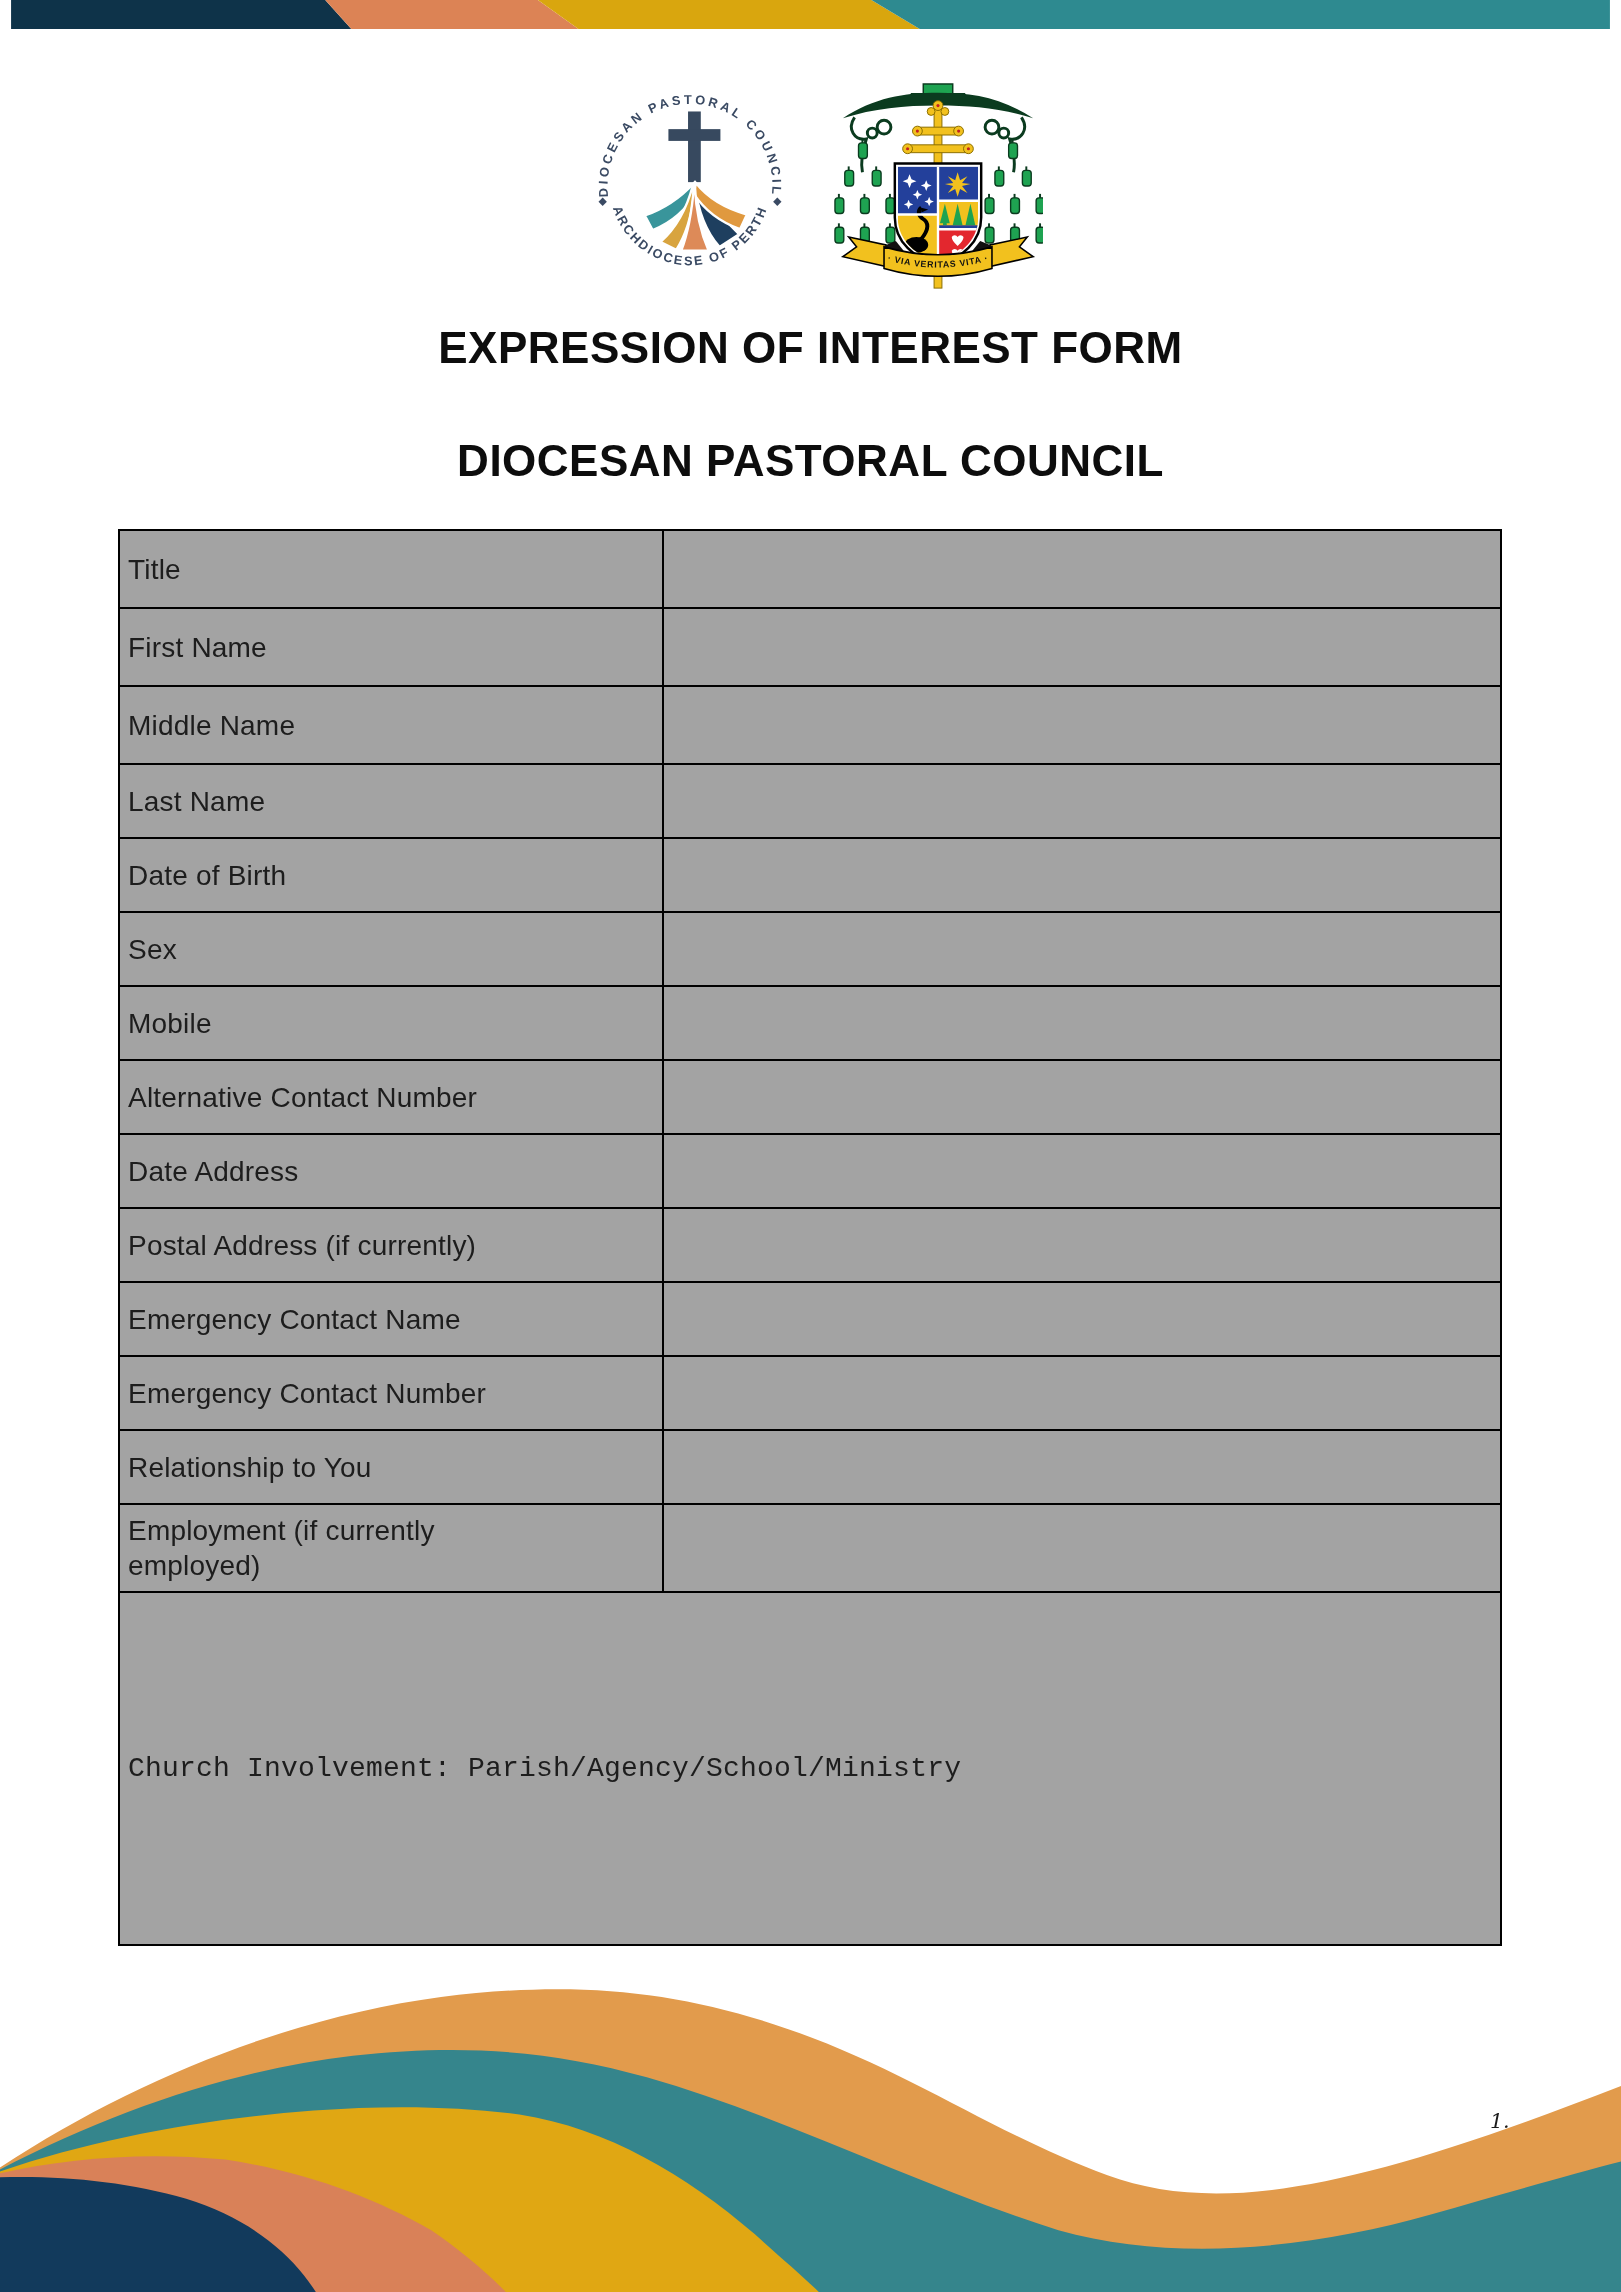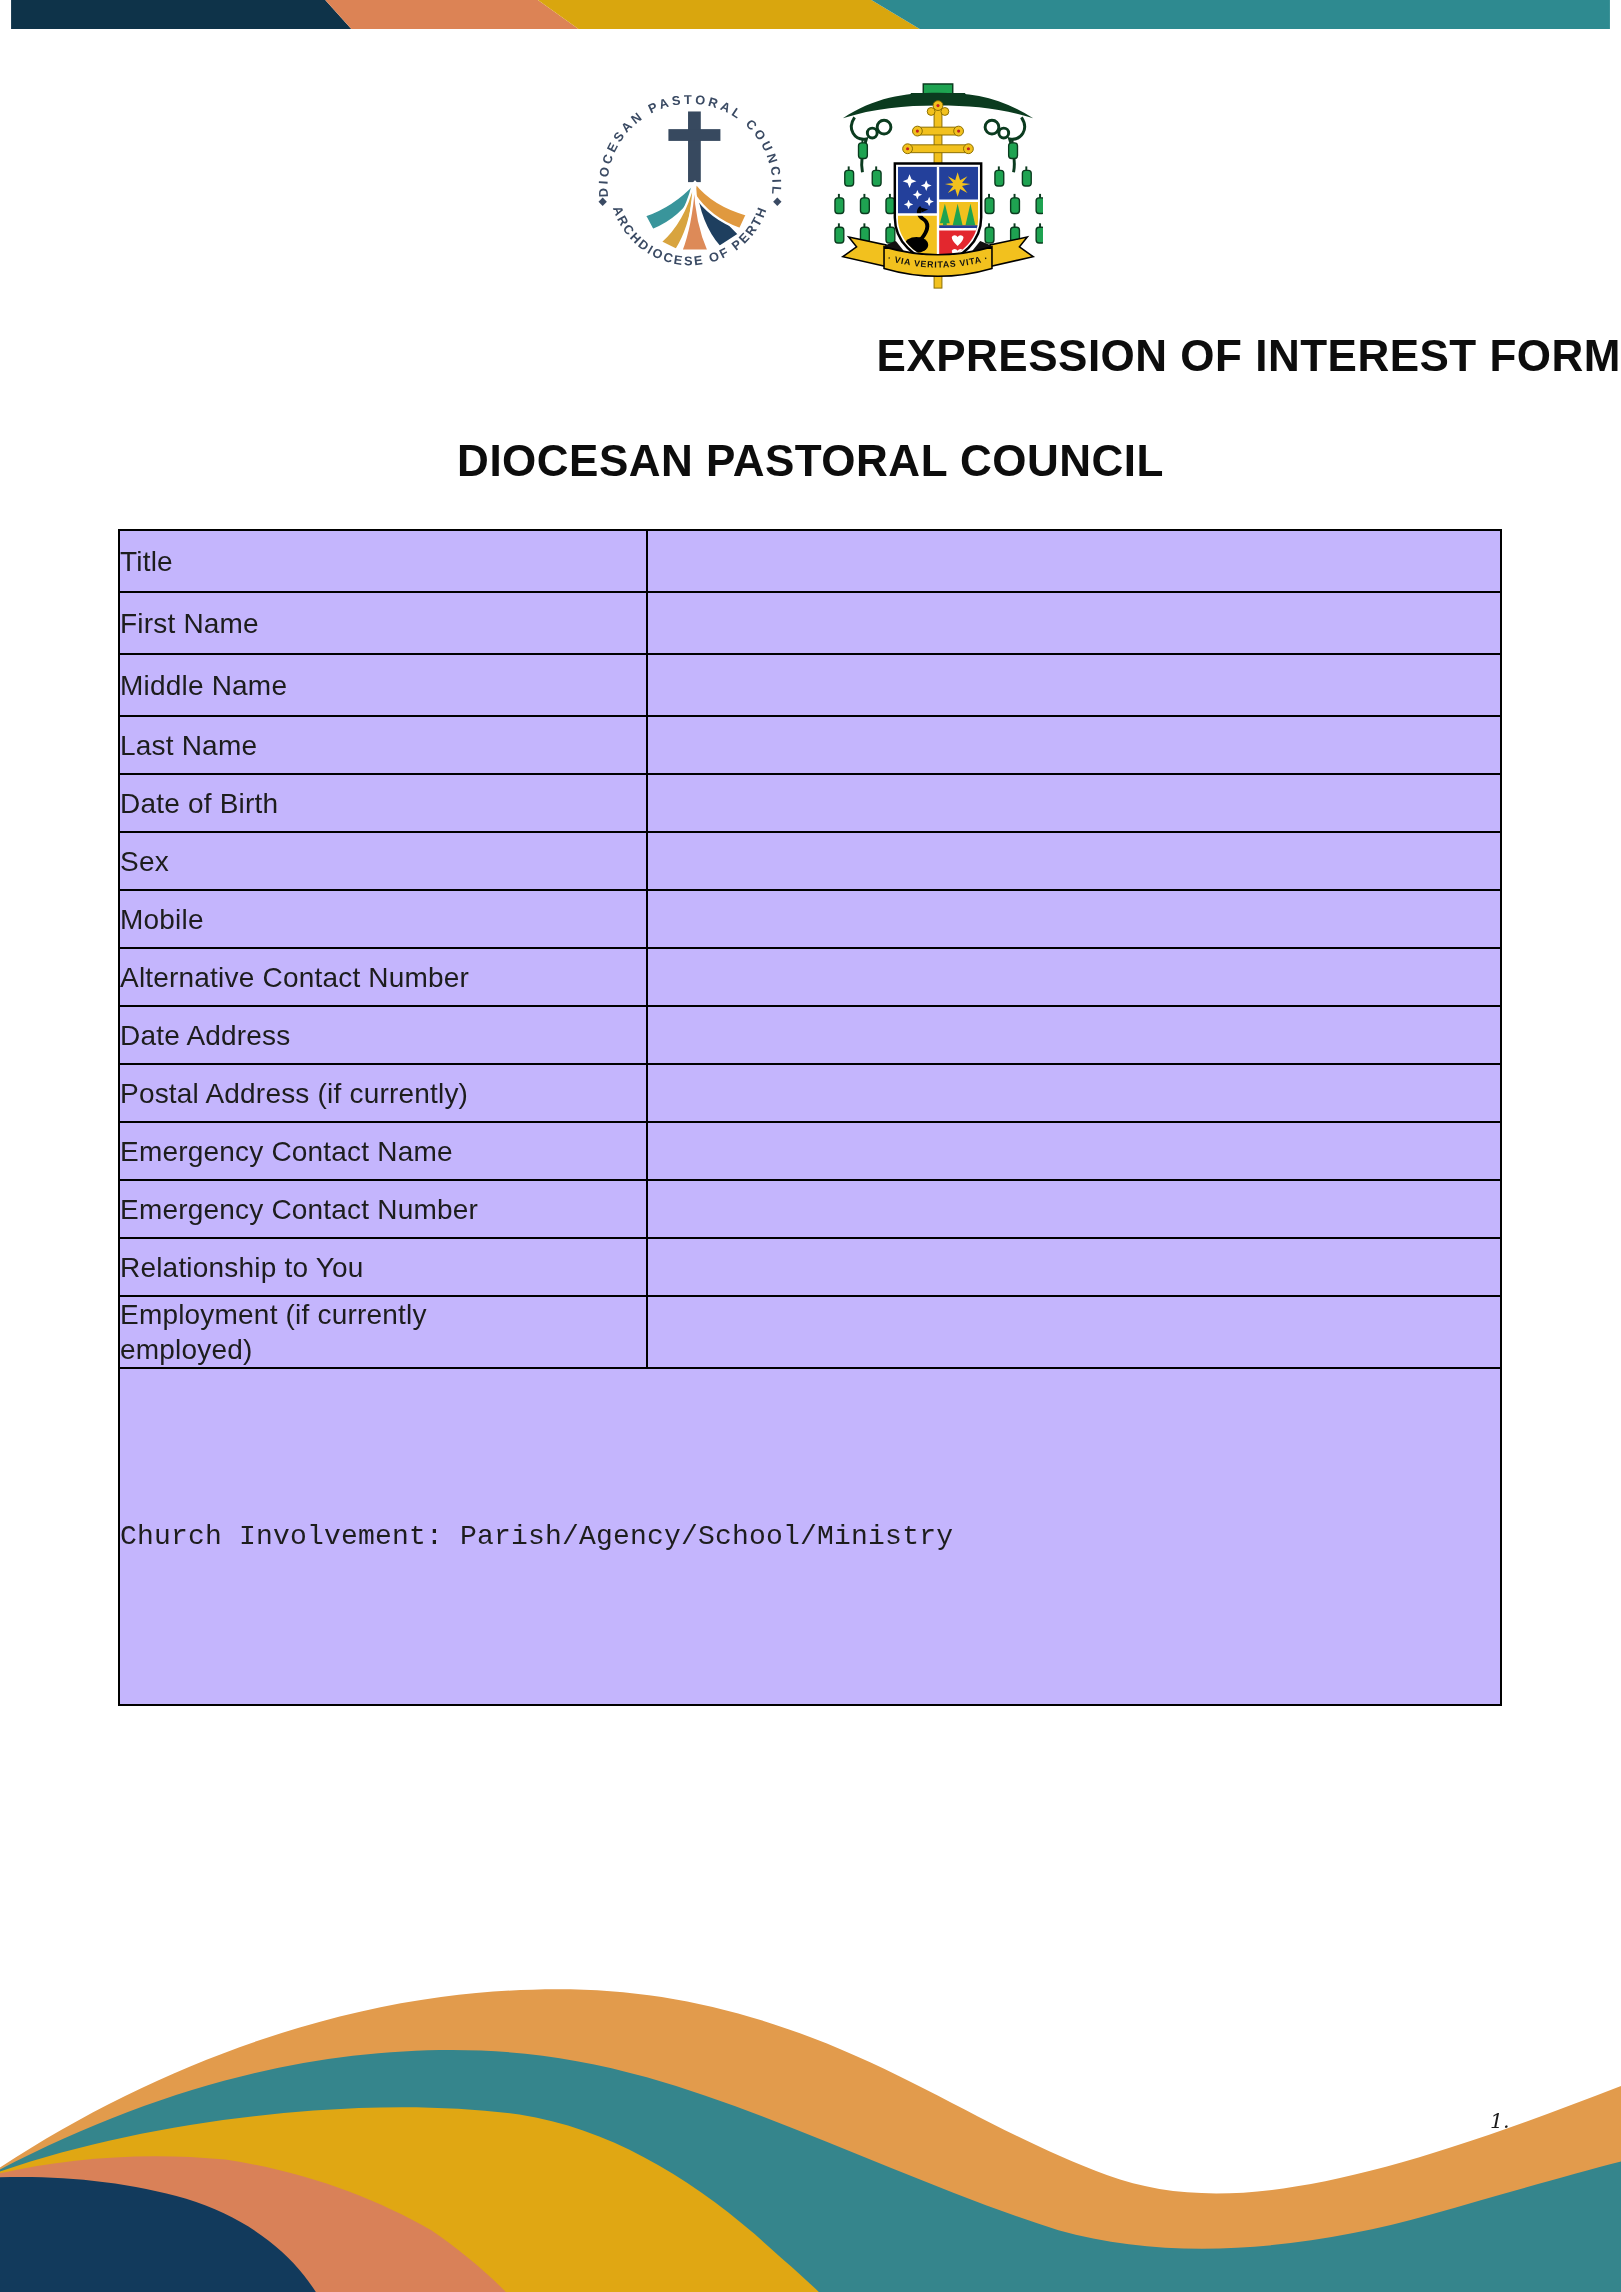--- a/index.html
+++ b/index.html
@@ -5,29 +5,29 @@
   html,body{margin:0;padding:0;background:#ffffff;}
   .page{
     position:relative;width:1621px;height:2293px;overflow:hidden;background:#ffffff;
     font-family:"Liberation Sans", sans-serif;
   }
   .band{position:absolute;top:0;left:0;}
   .title{
     position:absolute;left:0;width:100%;text-align:center;
     font-weight:700;font-size:44px;letter-spacing:0.5px;color:#0d0d0d;margin:0;
   }
-  .title-1{top:331px;text-align:right;}
+  .title-1{top:323px;}
   .title-2{top:436px;}
   .logo-left{position:absolute;left:586px;top:84px;}
   .logo-right{position:absolute;left:833px;top:82px;}
   table.form-table{
     position:absolute;left:118px;top:529px;width:1384px;
     border-collapse:collapse;table-layout:fixed;
   }
-  table.form-table td{border:2.9px solid #000;padding:0;vertical-align:middle;background:#c4b5fd;}
+  table.form-table td{border:2.9px solid #000;padding:8px;vertical-align:middle;background:#a3a3a3;}
   td.label-cell{width:526px;padding:3.9px 9.8px 3.9px 16.7px;}
   .field-label{
     font-size:28px;font-weight:300;color:#1d1d1d;line-height:1.25;
     white-space:pre-line;letter-spacing:0.2px;
   }
   #rows-body td{height:56px;}
   #rows-body tr:nth-child(1) td,
   #rows-body tr:nth-child(2) td,
   #rows-body tr:nth-child(3) td{height:60px;}
   #rows-body tr:nth-child(15) td{height:108px;}

